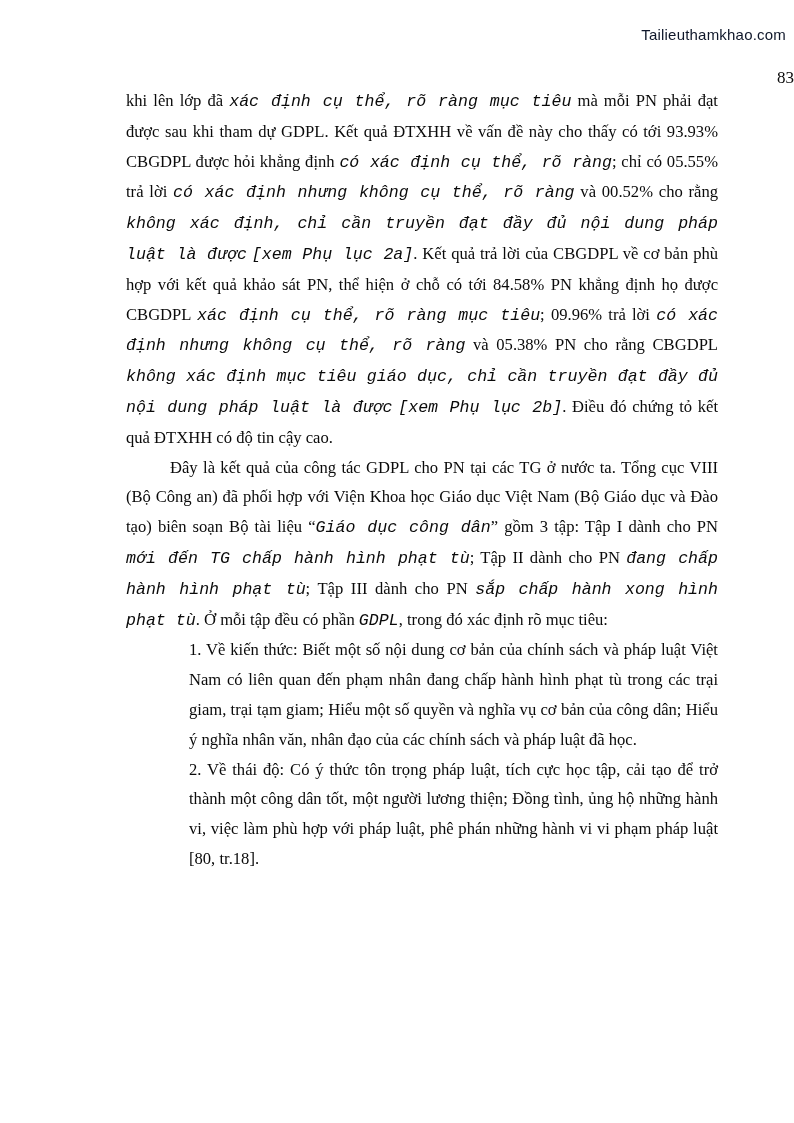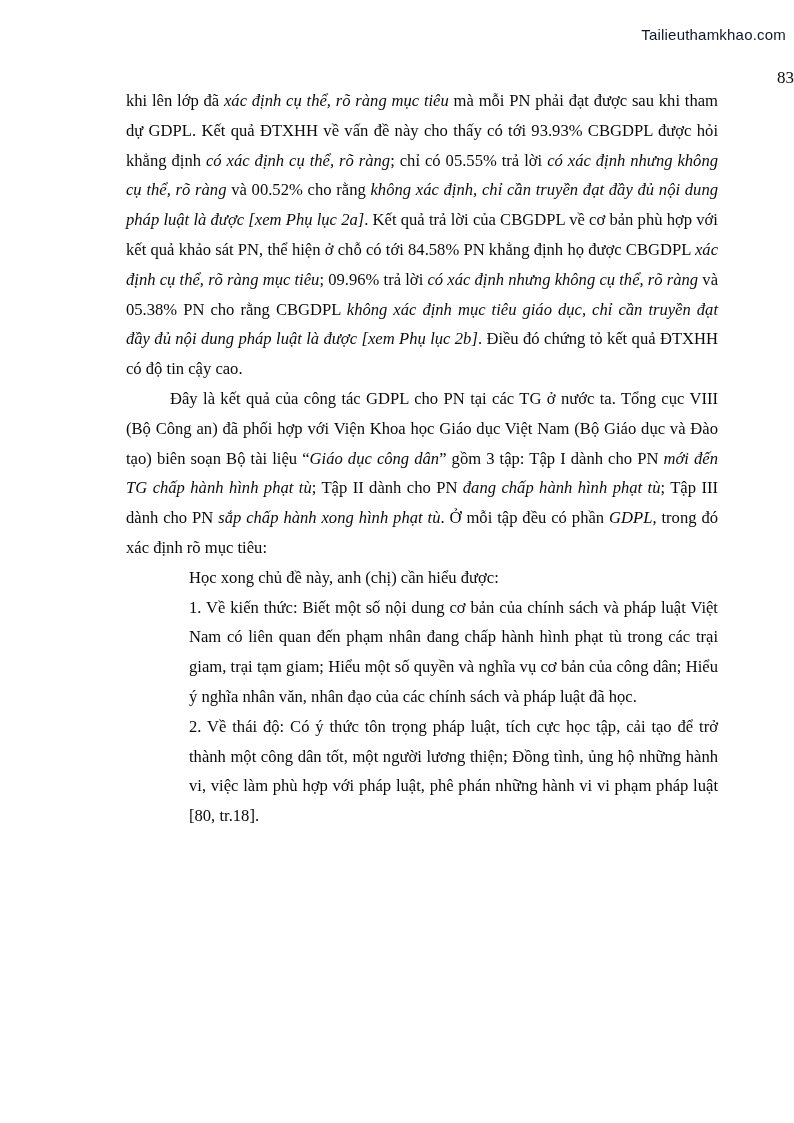--- a/index.html
+++ b/index.html
@@ -35,28 +35,27 @@
     top: 86px;
     left: 126px;
     width: 592px;
     font-size: 16.6px;
     line-height: 29.8px;
     text-align: justify;
   }
   .doc p { margin: 0; padding: 0; }
   .doc p.body.indent { text-indent: 44px; }
   .doc p.quote { margin-left: 63px; }
-  .it { font-style: italic; }
+  .it { font-style: italic; font-family: Liberation Mono, monospace; }
 </style>
 </head>
 <body>
 
 <div class="watermark">Tailieuthamkhao.com</div>
 
 <div class="page-number">83</div>
 
 <div class="doc">
     <p class="body"><span>khi lên lớp đã </span><span class="it">xác định cụ thể, rõ ràng mục tiêu</span><span> mà mỗi PN phải đạt được sau khi tham dự GDPL. Kết quả ĐTXHH về vấn đề này cho thấy có tới 93.93% CBGDPL được hỏi khẳng định </span><span class="it">có xác định cụ thể, rõ ràng</span><span>; chỉ có 05.55% trả lời </span><span class="it">có xác định nhưng không cụ thể, rõ ràng</span><span> và 00.52% cho rằng </span><span class="it">không xác định, chỉ cần truyền đạt đầy đủ nội dung pháp luật là được</span><span> </span><span class="it">[xem Phụ lục 2a]</span><span>. Kết quả trả lời của CBGDPL về cơ bản phù hợp với kết quả khảo sát PN, thể hiện ở chỗ có tới 84.58% PN khẳng định họ được CBGDPL </span><span class="it">xác định cụ thể, rõ ràng mục tiêu</span><span>; 09.96% trả lời </span><span class="it">có xác định nhưng không cụ thể, rõ ràng</span><span> và 05.38% PN cho rằng CBGDPL </span><span class="it">không xác định mục tiêu giáo dục, chỉ cần truyền đạt đầy đủ nội dung pháp luật là được</span><span> </span><span class="it">[xem Phụ lục 2b]</span><span>. Điều đó chứng tỏ kết quả ĐTXHH có độ tin cậy cao.</span></p>
     <p class="body indent"><span>Đây là kết quả của công tác GDPL cho PN tại các TG ở nước ta. Tổng cục VIII (Bộ Công an) đã phối hợp với Viện Khoa học Giáo dục Việt Nam (Bộ Giáo dục và Đào tạo) biên soạn Bộ tài liệu “</span><span class="it">Giáo dục công dân</span><span>” gồm 3 tập: Tập I dành cho PN </span><span class="it">mới đến TG chấp hành hình phạt tù</span><span>; Tập II dành cho PN </span><span class="it">đang chấp hành hình phạt tù</span><span>; Tập III dành cho PN </span><span class="it">sắp chấp hành xong hình phạt tù</span><span>. Ở mỗi tập đều có phần </span><span class="it">GDPL</span><span>, trong đó xác định rõ mục tiêu:</span></p>
-    <p class="quote"><span>Học xong chủ đề này, anh (chị) cần hiểu được:</span></p>
     <p class="quote"><span>1. Về kiến thức: Biết một số nội dung cơ bản của chính sách và pháp luật Việt Nam có liên quan đến phạm nhân đang chấp hành hình phạt tù trong các trại giam, trại tạm giam; Hiểu một số quyền và nghĩa vụ cơ bản của công dân; Hiểu ý nghĩa nhân văn, nhân đạo của các chính sách và pháp luật đã học.</span></p>
     <p class="quote"><span>2. Về thái độ: Có ý thức tôn trọng pháp luật, tích cực học tập, cải tạo để trở thành một công dân tốt, một người lương thiện; Đồng tình, ủng hộ những hành vi, việc làm phù hợp với pháp luật, phê phán những hành vi vi phạm pháp luật [80, tr.18].</span></p>
   </div>
 
 </body></html>

